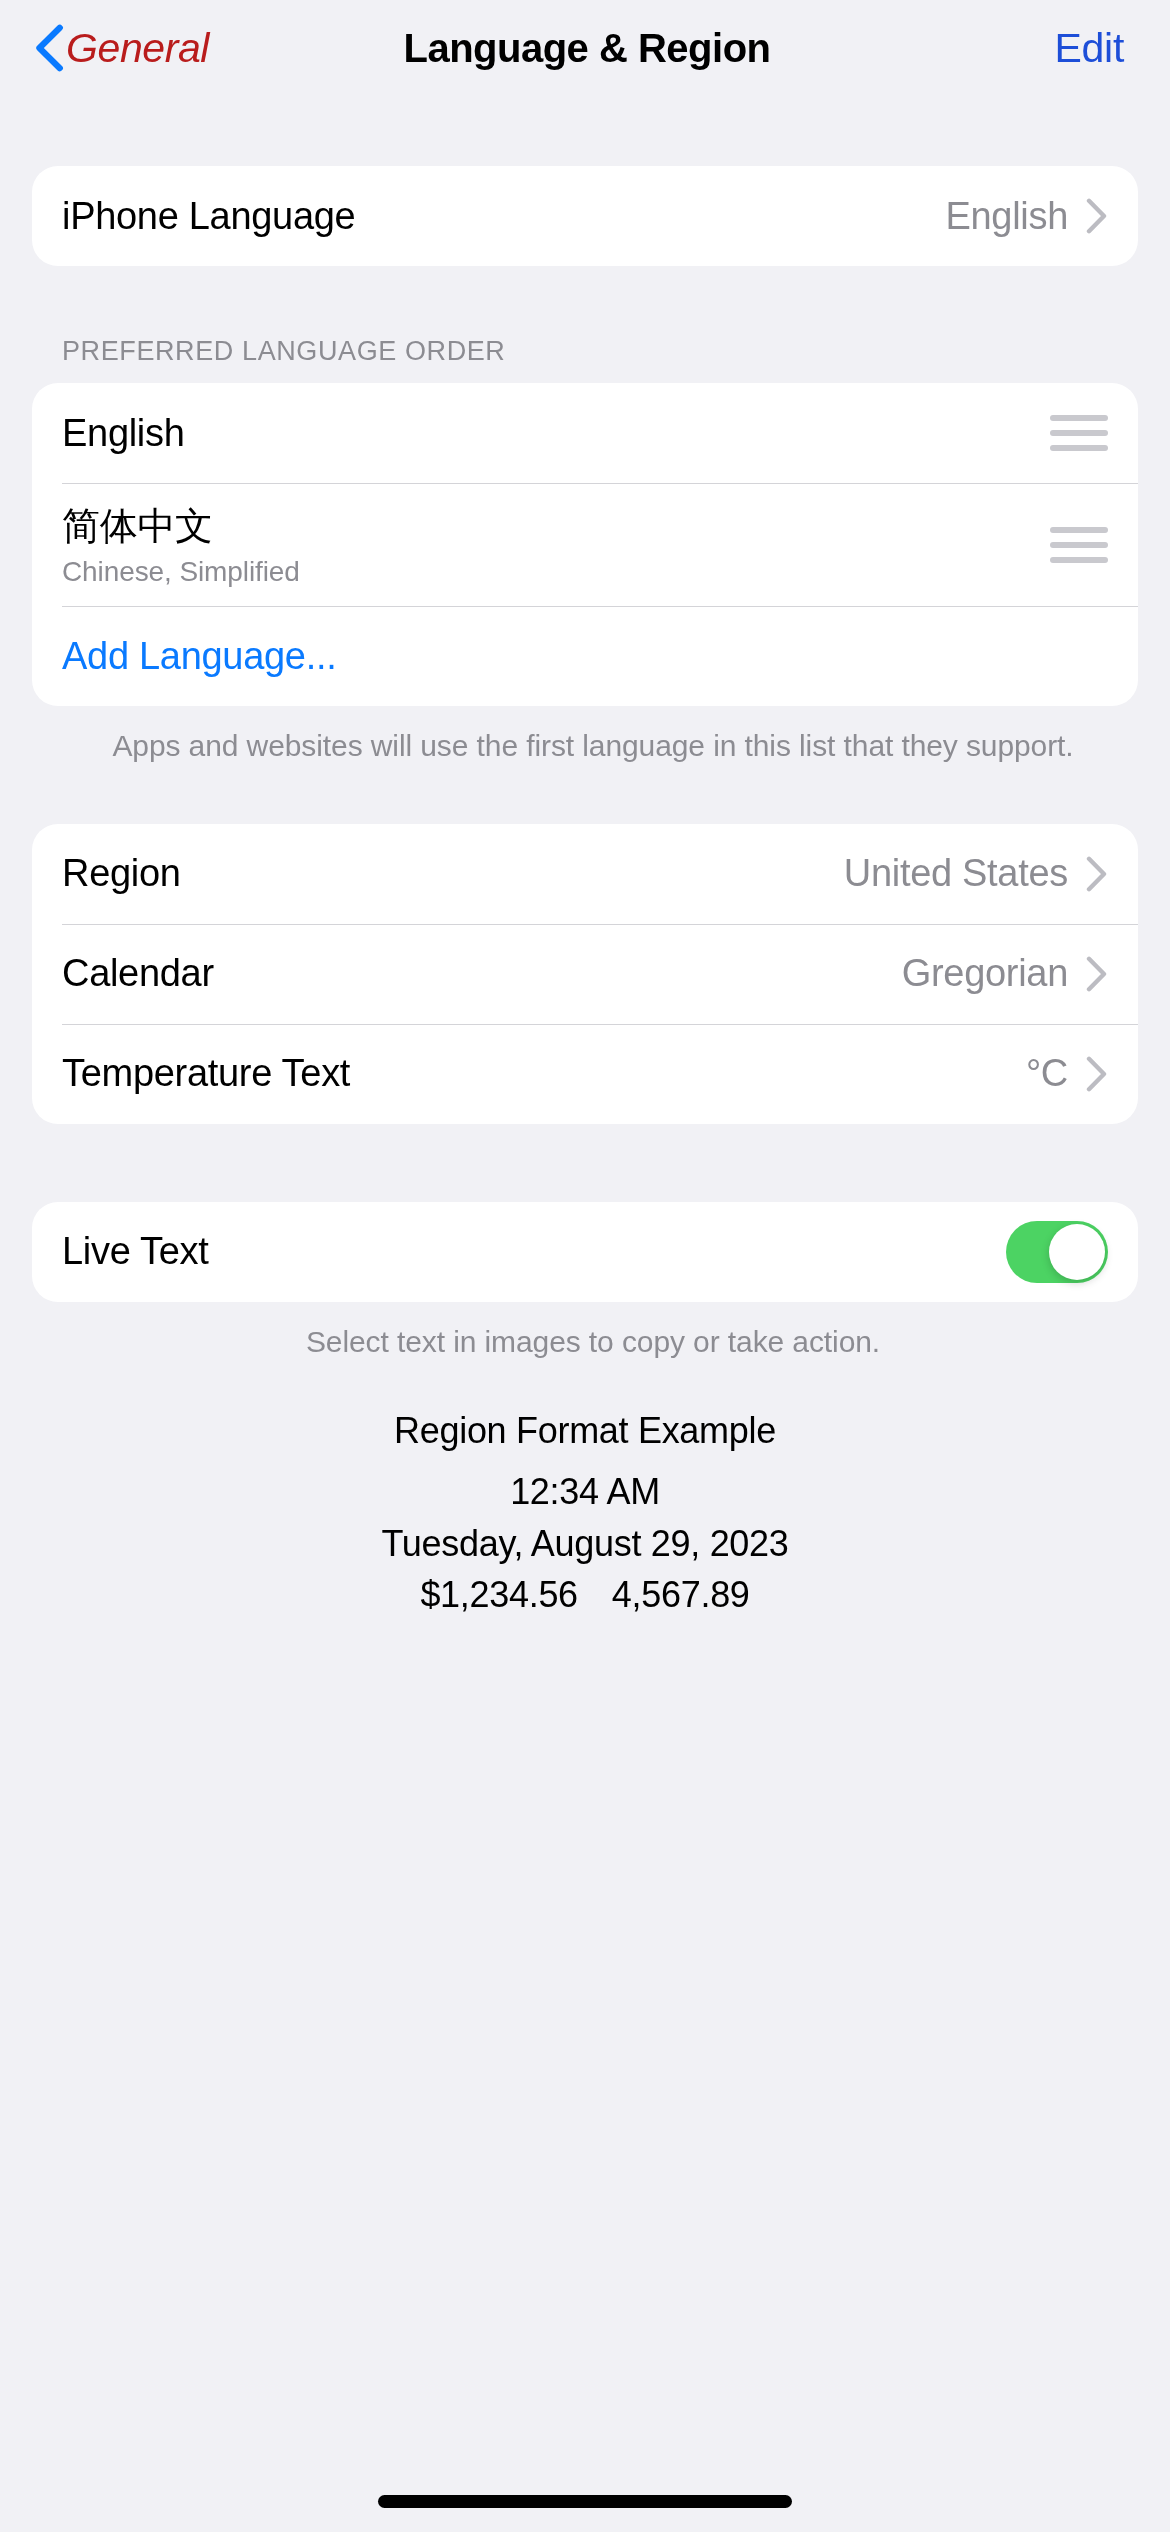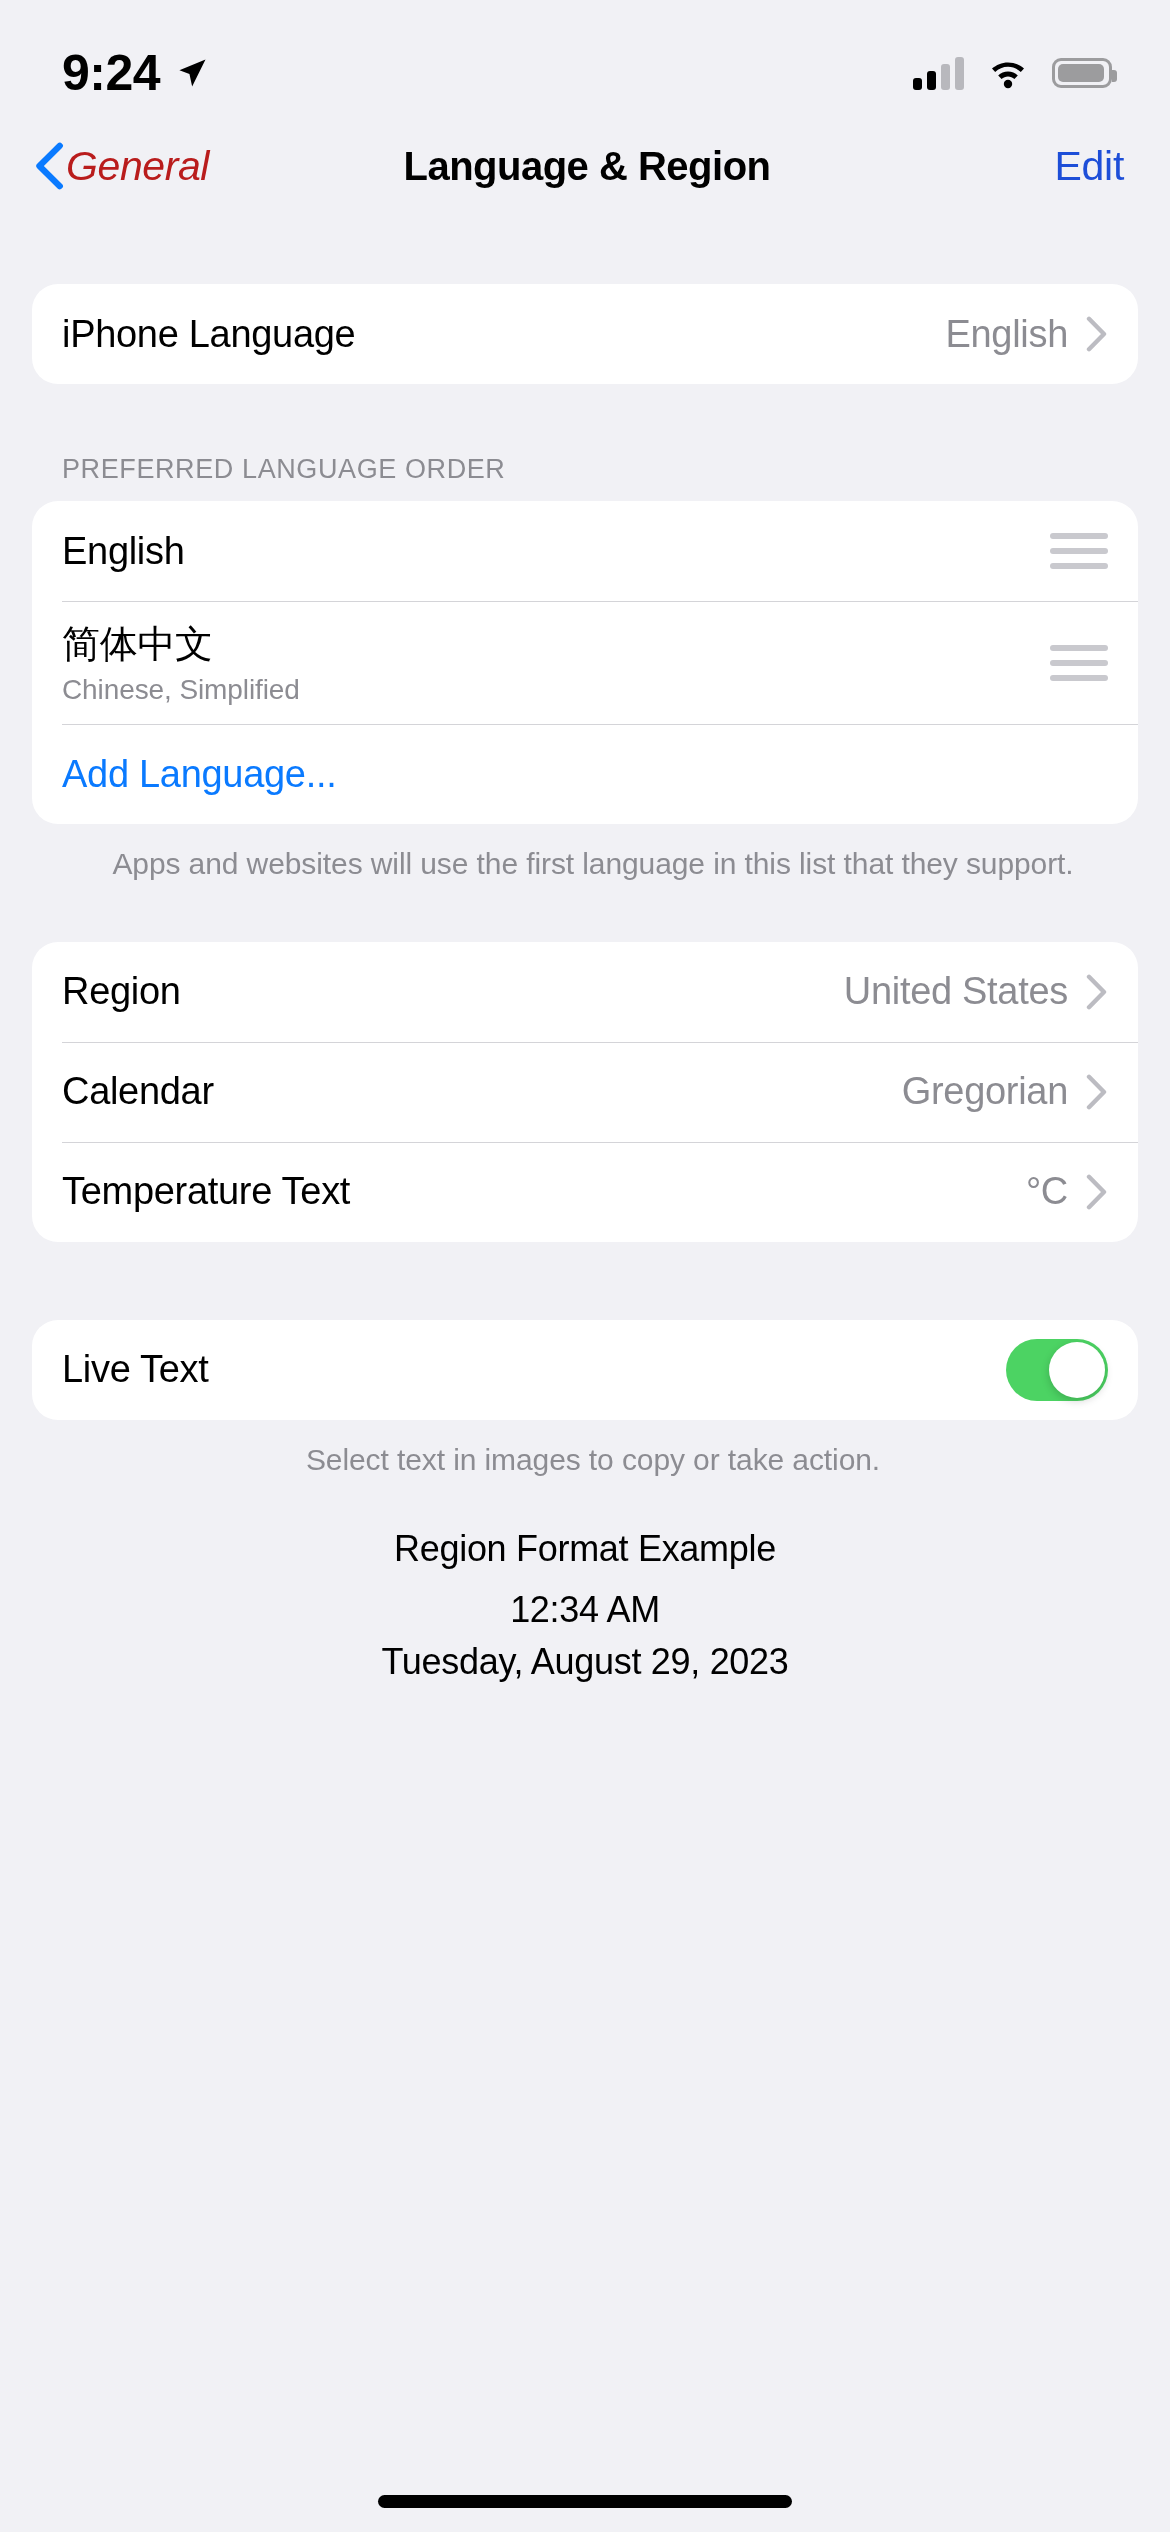--- a/index.html
+++ b/index.html
@@ -301,44 +301,20 @@
     height: 13px;
     border-radius: 7px;
     background: #000;
   }
 </style>
 </head>
 <body>
 
 <div class="phone">
 
-  <div class="status-bar">
-    <div class="status-left">
-      <div class="status-time">9:24</div>
-      <svg class="loc-arrow" width="36" height="36" viewBox="0 0 24 24">
-        <path d="M21 3 L3.6 10.2 L10.3 12.6 L12.1 21 Z" fill="#000"></path>
-      </svg>
-    </div>
-    <div class="status-right">
-      <div class="cellular">
-        <i></i>
-          <i></i>
-          <i></i>
-          <i></i>
-      </div>
-      <svg width="44" height="34" viewBox="0 0 22 17">
-        <path d="M11 3.2c3.1 0 5.9 1.2 8 3.1l-1.6 1.7C15.7 6.4 13.5 5.4 11 5.4S6.3 6.4 4.6 8L3 6.3C5.1 4.4 7.9 3.2 11 3.2z" fill="#000"></path>
-        <path d="M11 7.8c1.9 0 3.6.7 4.9 1.9l-1.7 1.8c-.9-.8-2-1.3-3.2-1.3s-2.3.5-3.2 1.3L6.1 9.7C7.4 8.5 9.1 7.8 11 7.8z" fill="#000"></path>
-        <circle cx="11" cy="14" r="2.1" fill="#000"></circle>
-      </svg>
-      <div class="battery">
-        <div class="battery-fill"></div>
-      </div>
-    </div>
-  </div>
 
   <div class="nav-bar">
     <div class="nav-back">
       <svg class="chevron-left" width="30" height="48" viewBox="0 0 12 20">
         <path d="M10.5 1.6 L2 10 l8.5 8.4" fill="none" stroke="#0a7aff" stroke-width="2.6" stroke-linecap="round" stroke-linejoin="round"></path>
       </svg>
       <span class="nav-back-label">General</span>
     </div>
     <div class="nav-title">Language &amp; Region</div>
     <div class="nav-edit">Edit</div>
@@ -437,20 +413,23 @@
         </div>
       </div>
     </div>
 
     <div class="section-footer">Select text in images to copy or take action.</div>
 
     <div class="format-example">
       <div class="format-title">Region Format Example</div>
       <div class="format-line">12:34 AM</div>
       <div class="format-line">Tuesday, August 29, 2023</div>
+      <div class="format-line format-money">
+        <span>$1,234.56</span><span>4,567.89</span>
+      </div>
     </div>
 
   </div>
 
   <div class="home-indicator-wrap">
     <div class="home-indicator"></div>
   </div>
 
 </div>
 

